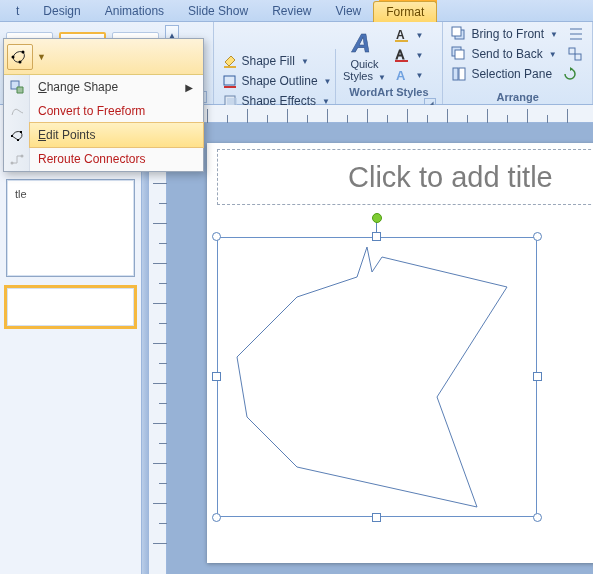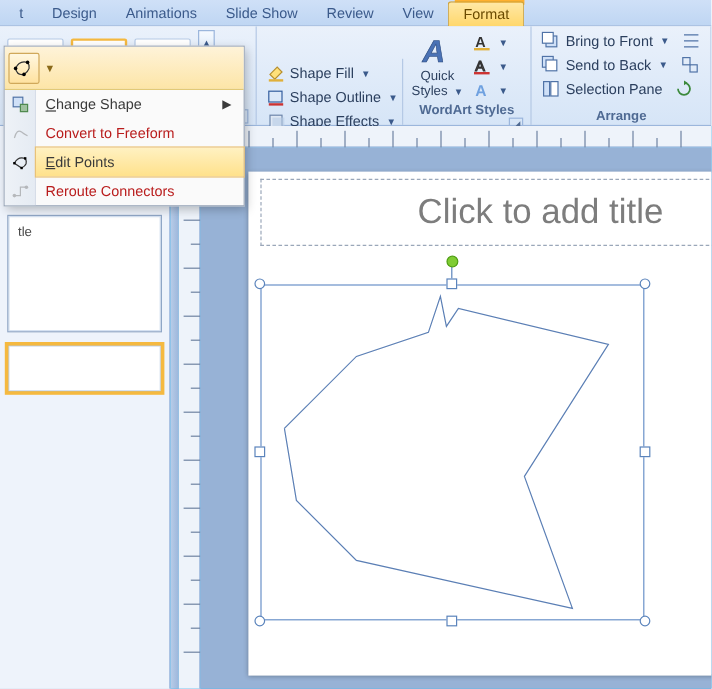--- a/index.html
+++ b/index.html
@@ -48,21 +48,21 @@
   .dd-row .arrow { font-size:10px; color:#3a3a3a; }
   .dd-ico { width:18px; height:18px; display:flex; align-items:center; justify-content:center; }
 
   
   .workspace { position:absolute; top:105px; left:0; right:0; bottom:0; display:flex; background:#b9cde8; }
   .thumb-pane { width:142px; background:#eef3fb; border-right:1px solid #9bb6dc; padding:4px 6px; display:flex; flex-direction:column; gap:10px; }
   .slide-thumb { background:#fff; border:1px solid #8fa6c6; height:98px; padding:8px; font-size:11px; color:#4a4a4a; box-shadow:0 0 0 1px #d5e1f1 inset; }
   .slide-thumb.current { outline:3px solid #f5b940; outline-offset:-1px; }
   .slide-thumb.partial { height:40px; overflow:hidden; }
 
-  .editor { flex:1; position:relative; background:#0ea5e9; }
+  .editor { flex:1; position:relative; background:#22c55e;border-radius:32px; }
   .sep-bar { position:absolute; top:0; bottom:0; left:0; width:7px; background:linear-gradient(90deg,#b9cde8,#9cb6db); }
   .vruler { position:absolute; left:7px; top:18px; bottom:0; width:18px; background:#eef3fa; border-right:1px solid #9bb6dc; }
   .hruler { position:absolute; left:25px; right:0; top:0; height:18px; background:#eef3fa; border-bottom:1px solid #9bb6dc; }
   .ruler-ticks { position:absolute; inset:0; }
   .hr-tick { position:absolute; top:10px; width:1px; height:8px; background:#6f83a2; }
   .hr-tick.major { top:4px; height:14px; }
   .vr-tick { position:absolute; left:10px; height:1px; width:8px; background:#6f83a2; }
   .vr-tick.major { left:4px; width:14px; }
 
   .canvas { position:absolute; left:25px; top:18px; right:0; bottom:0; background:#97b2d6; overflow:hidden; }

